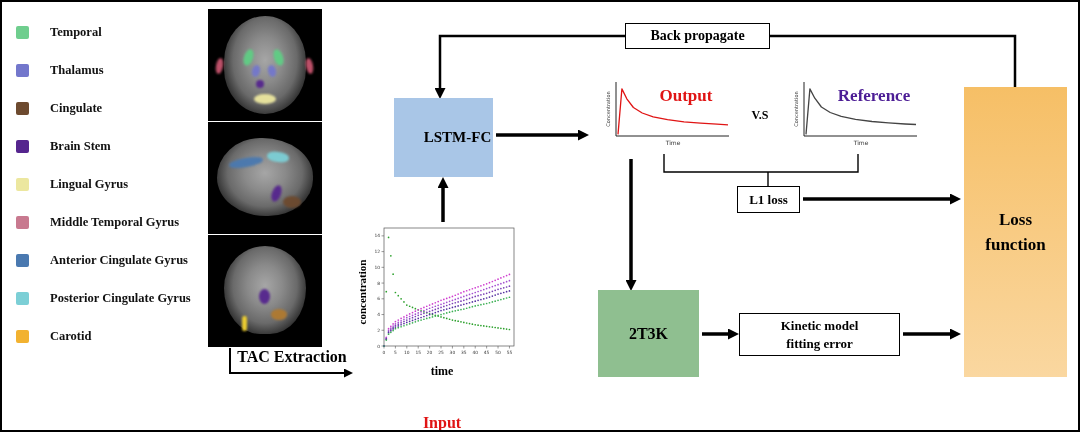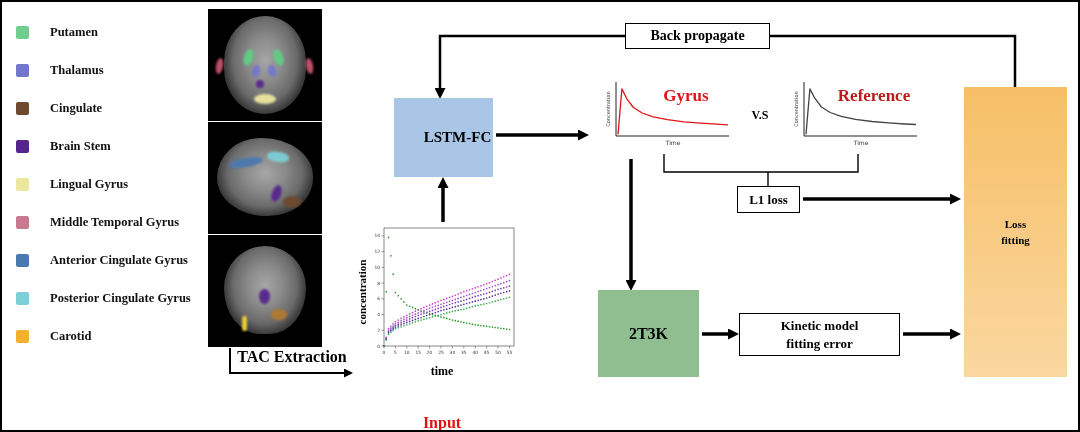--- a/index.html
+++ b/index.html
@@ -22,21 +22,21 @@
   .blob{position:absolute;border-radius:50%;filter:blur(1px);opacity:.95;}
   
   .dbox{position:absolute;display:flex;align-items:center;justify-content:center;
     text-align:center;font-weight:bold;color:#000;box-sizing:border-box;}
   .outline{background:#fff;border:1.5px solid #000;}
   #lstm-box{left:392px;top:96px;width:99px;height:79px;font-size:15px;}
   #backprop-box{left:623px;top:21px;width:145px;height:26px;font-size:14px;}
   #l1-box{left:735px;top:184px;width:63px;height:27px;font-size:13px;}
   #t2t3k-box{left:596px;top:288px;width:101px;height:87px;font-size:16px;}
   #kinetic-box{left:737px;top:311px;width:161px;height:43px;font-size:13px;line-height:1.35;}
-  #loss-box{left:962px;top:85px;width:103px;height:290px;font-size:11px;line-height:1.5;}
+  #loss-box{left:962px;top:85px;width:103px;height:290px;font-size:17px;line-height:1.5;}
   
   .input-plot-wrap{position:absolute;left:344px;top:222px;width:180px;height:190px;}
   .input-ylab{position:absolute;left:-34px;top:62px;width:100px;text-align:center;
     transform:rotate(-90deg);font-weight:bold;font-size:11px;color:#000;}
   #input-plot-svg{position:absolute;left:20px;top:0;}
   .input-xlab{position:absolute;left:20px;top:140px;width:152px;text-align:center;
     font-weight:bold;font-size:12px;color:#000;}
   .input-caption{position:absolute;left:20px;top:160px;width:152px;text-align:center;
     font-weight:bold;font-size:16px;color:#e01414;margin-top:30px;}
   .tac-label{position:absolute;left:235px;top:346px;width:110px;text-align:center;
@@ -83,21 +83,21 @@
     <path d="M801,197 L950,197" fill="none" stroke="#000" stroke-width="3.5" marker-end="url(#ah)"></path>
 
     <path d="M700,332 L728,332" fill="none" stroke="#000" stroke-width="3.5" marker-end="url(#ah)"></path>
 
     <path d="M901,332 L950,332" fill="none" stroke="#000" stroke-width="3.5" marker-end="url(#ah)"></path>
   </svg>
 
   <div class="legend">
     <div class="legend-item">
       <span class="swatch" style="background: rgb(111, 206, 142);"></span>
-      <span class="legend-label">Putamen</span>
+      <span class="legend-label">Temporal</span>
     </div>
     <div class="legend-item">
       <span class="swatch" style="background: rgb(115, 119, 204);"></span>
       <span class="legend-label">Thalamus</span>
     </div>
     <div class="legend-item">
       <span class="swatch" style="background: rgb(109, 74, 47);"></span>
       <span class="legend-label">Cingulate</span>
     </div>
     <div class="legend-item">
@@ -489,51 +489,51 @@
   </div>
 
   <div class="mini-chart" id="output-chart">
     <svg id="output-svg" width="136" height="76" viewBox="0 0 136 76">
         <line x1="14" y1="4" x2="14" y2="58" stroke="#222" stroke-width="1"></line>
         <line x1="14" y1="58" x2="127" y2="58" stroke="#222" stroke-width="1"></line>
         <text x="8" y="31" font-size="5" fill="#333" text-anchor="middle" transform="rotate(-90 8 31)" font-family="&quot;DejaVu Sans&quot;, sans-serif">Concentration</text>
         <text x="71" y="67" font-size="6" fill="#333" text-anchor="middle" font-family="&quot;DejaVu Sans&quot;, sans-serif">Time</text>
         <polyline points="16.0,56.4 19.9,10.9 24.8,20.8 31.4,29.5 40.2,35.0 51.2,38.8 65.5,41.6 82.0,43.8 98.5,45.1 115.0,46.2 126.0,46.8" fill="none" stroke="#e01414" stroke-width="1.3" stroke-linejoin="round"></polyline>
       </svg>
-    <div class="mini-title" id="output-title" style="color: rgb(224, 20, 20);">Gyrus</div>
+    <div class="mini-title" id="output-title" style="color: rgb(224, 20, 20);">Output</div>
   </div>
 
   <div class="vs-label">V.S</div>
 
   <div class="mini-chart" id="reference-chart">
     <svg id="reference-svg" width="136" height="76" viewBox="0 0 136 76">
         <line x1="14" y1="4" x2="14" y2="58" stroke="#222" stroke-width="1"></line>
         <line x1="14" y1="58" x2="127" y2="58" stroke="#222" stroke-width="1"></line>
         <text x="8" y="31" font-size="5" fill="#333" text-anchor="middle" transform="rotate(-90 8 31)" font-family="&quot;DejaVu Sans&quot;, sans-serif">Concentration</text>
         <text x="71" y="67" font-size="6" fill="#333" text-anchor="middle" font-family="&quot;DejaVu Sans&quot;, sans-serif">Time</text>
         <polyline points="16.0,56.4 19.9,10.9 24.8,20.2 31.4,29.0 40.2,34.5 51.2,38.3 65.5,41.3 82.0,43.5 98.5,44.9 115.0,46.0 126.0,46.5" fill="none" stroke="#444444" stroke-width="1.3" stroke-linejoin="round"></polyline>
       </svg>
-    <div class="mini-title" id="reference-title" style="color: #b91c1c;">Reference</div>
+    <div class="mini-title" id="reference-title" style="color: #4c1d95;">Reference</div>
   </div>
 
   <div class="dbox outline" id="l1-box">
     <span>L1 loss</span>
   </div>
 
   <div class="dbox" id="t2t3k-box" style="background: rgb(143, 191, 144); font-family: Liberation Serif, serif;">
     <span>2T3K</span>
   </div>
 
   <div class="dbox outline" id="kinetic-box">
     <span>
       <span>Kinetic model</span><br>
       <span>fitting error</span>
     </span>
   </div>
 
   <div class="dbox" id="loss-box" style="background: linear-gradient(rgb(246, 191, 102), rgb(250, 215, 160));">
     <span>
       <span>Loss</span><br>
-      <span>fitting</span>
+      <span>function</span>
     </span>
   </div>
 
 </div>
 
 </body></html>

